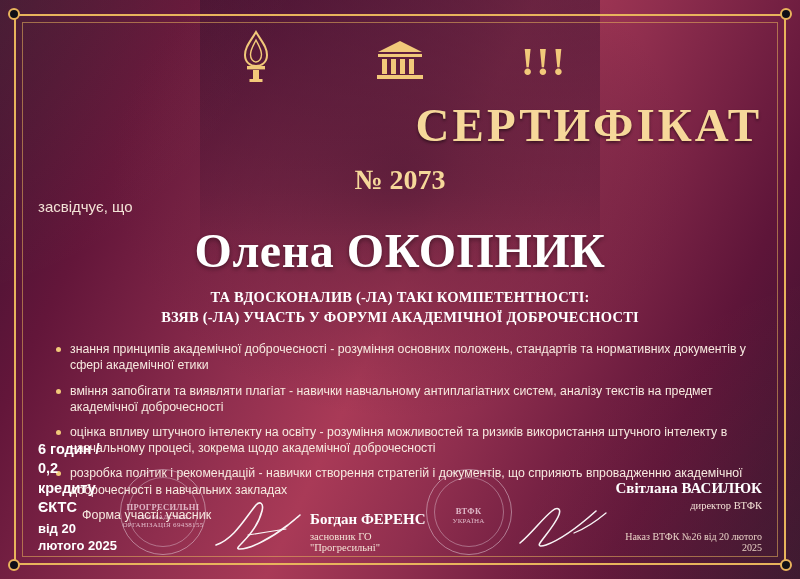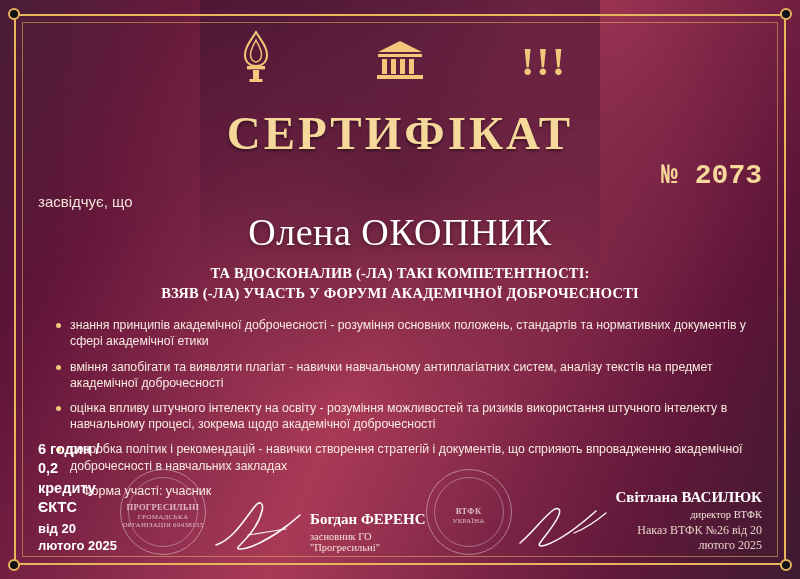--- a/index.html
+++ b/index.html
@@ -63,50 +63,50 @@
     gap: 96px; height: 52px; margin-top: 4px;
   }
   .icon { color: #f2c97a; }
   .torch svg, .bank svg { display: block; }
   .excl {
     font-size: 40px; font-weight: 700; letter-spacing: 2px;
     color: #f2c97a; line-height: 40px; font-family: "Liberation Serif", serif;
   }
 
   .title {
-    text-align: center;
+    text-align: right;
     font-family: "Liberation Serif", serif;
     font-weight: 700;
     font-size: 47px;
     letter-spacing: 3px;
     color: #f6d89a;
-    margin-top: 24px;
+    margin-top: 16px;
     text-shadow: 0 2px 3px rgba(0,0,0,0.45);
   }
   .cert-no {
-    text-align: right;
-    font-family: Liberation Mono, monospace;
+    text-align: center;
+    font-family: Liberation Serif, serif;
     font-weight: 700;
     font-size: 28px;
     color: #f6d89a;
-    margin-top: 0;
+    margin-top: 12px;
   }
   .attests {
     text-align: left;
     font-size: 15px;
     color: #f3e2d6;
     margin-top: 2px;
   }
   .name {
     text-align: center;
     font-family: "Liberation Serif", serif;
-    font-weight: 400;
-    font-size: 38px;
-    color: #ffffff;
-    margin-top: 0;
+    font-weight: 700;
+    font-size: 48px;
+    color: #ffffff;
+    margin-top: 8px;
     letter-spacing: 0.5px;
     text-shadow: 0 2px 4px rgba(0,0,0,0.4);
   }
   .subtitle {
     text-align: center;
     font-family: "Liberation Serif", serif;
     font-weight: 700;
     font-size: 14.5px;
     color: #ffffff;
     line-height: 1.35;
@@ -177,21 +177,21 @@
   }
   .stamp .stamp-core .big { font-size: 8.5px; font-weight: 700; display: block; margin-top: 8px; }
   .sig-scribble { width: 92px; height: 56px; flex: none; opacity: 0.95; }
   .sig-text {
     color: #ffffff;
     font-family: "Liberation Serif", serif;
     padding-bottom: 2px;
   }
   .sig-text .sname { font-weight: 700; font-size: 15px; white-space: nowrap; }
   .sig-text .srole { font-size: 10.5px; margin-top: 3px; color: #f3e2d6; }
-  .sig-text .sorder { font-size: 12px; margin-top: 3px; color: #e8d2c6; }
+  .sig-text .sorder { font-size: 10px; margin-top: 20px; color: #e8d2c6; }
   .right { text-align: right; }
 </style>
 </head>
 <body>
 
 <div id="cert">
   <div class="band"></div>
   <div class="swoosh tl"></div>
   <div class="swoosh br"></div>
 

